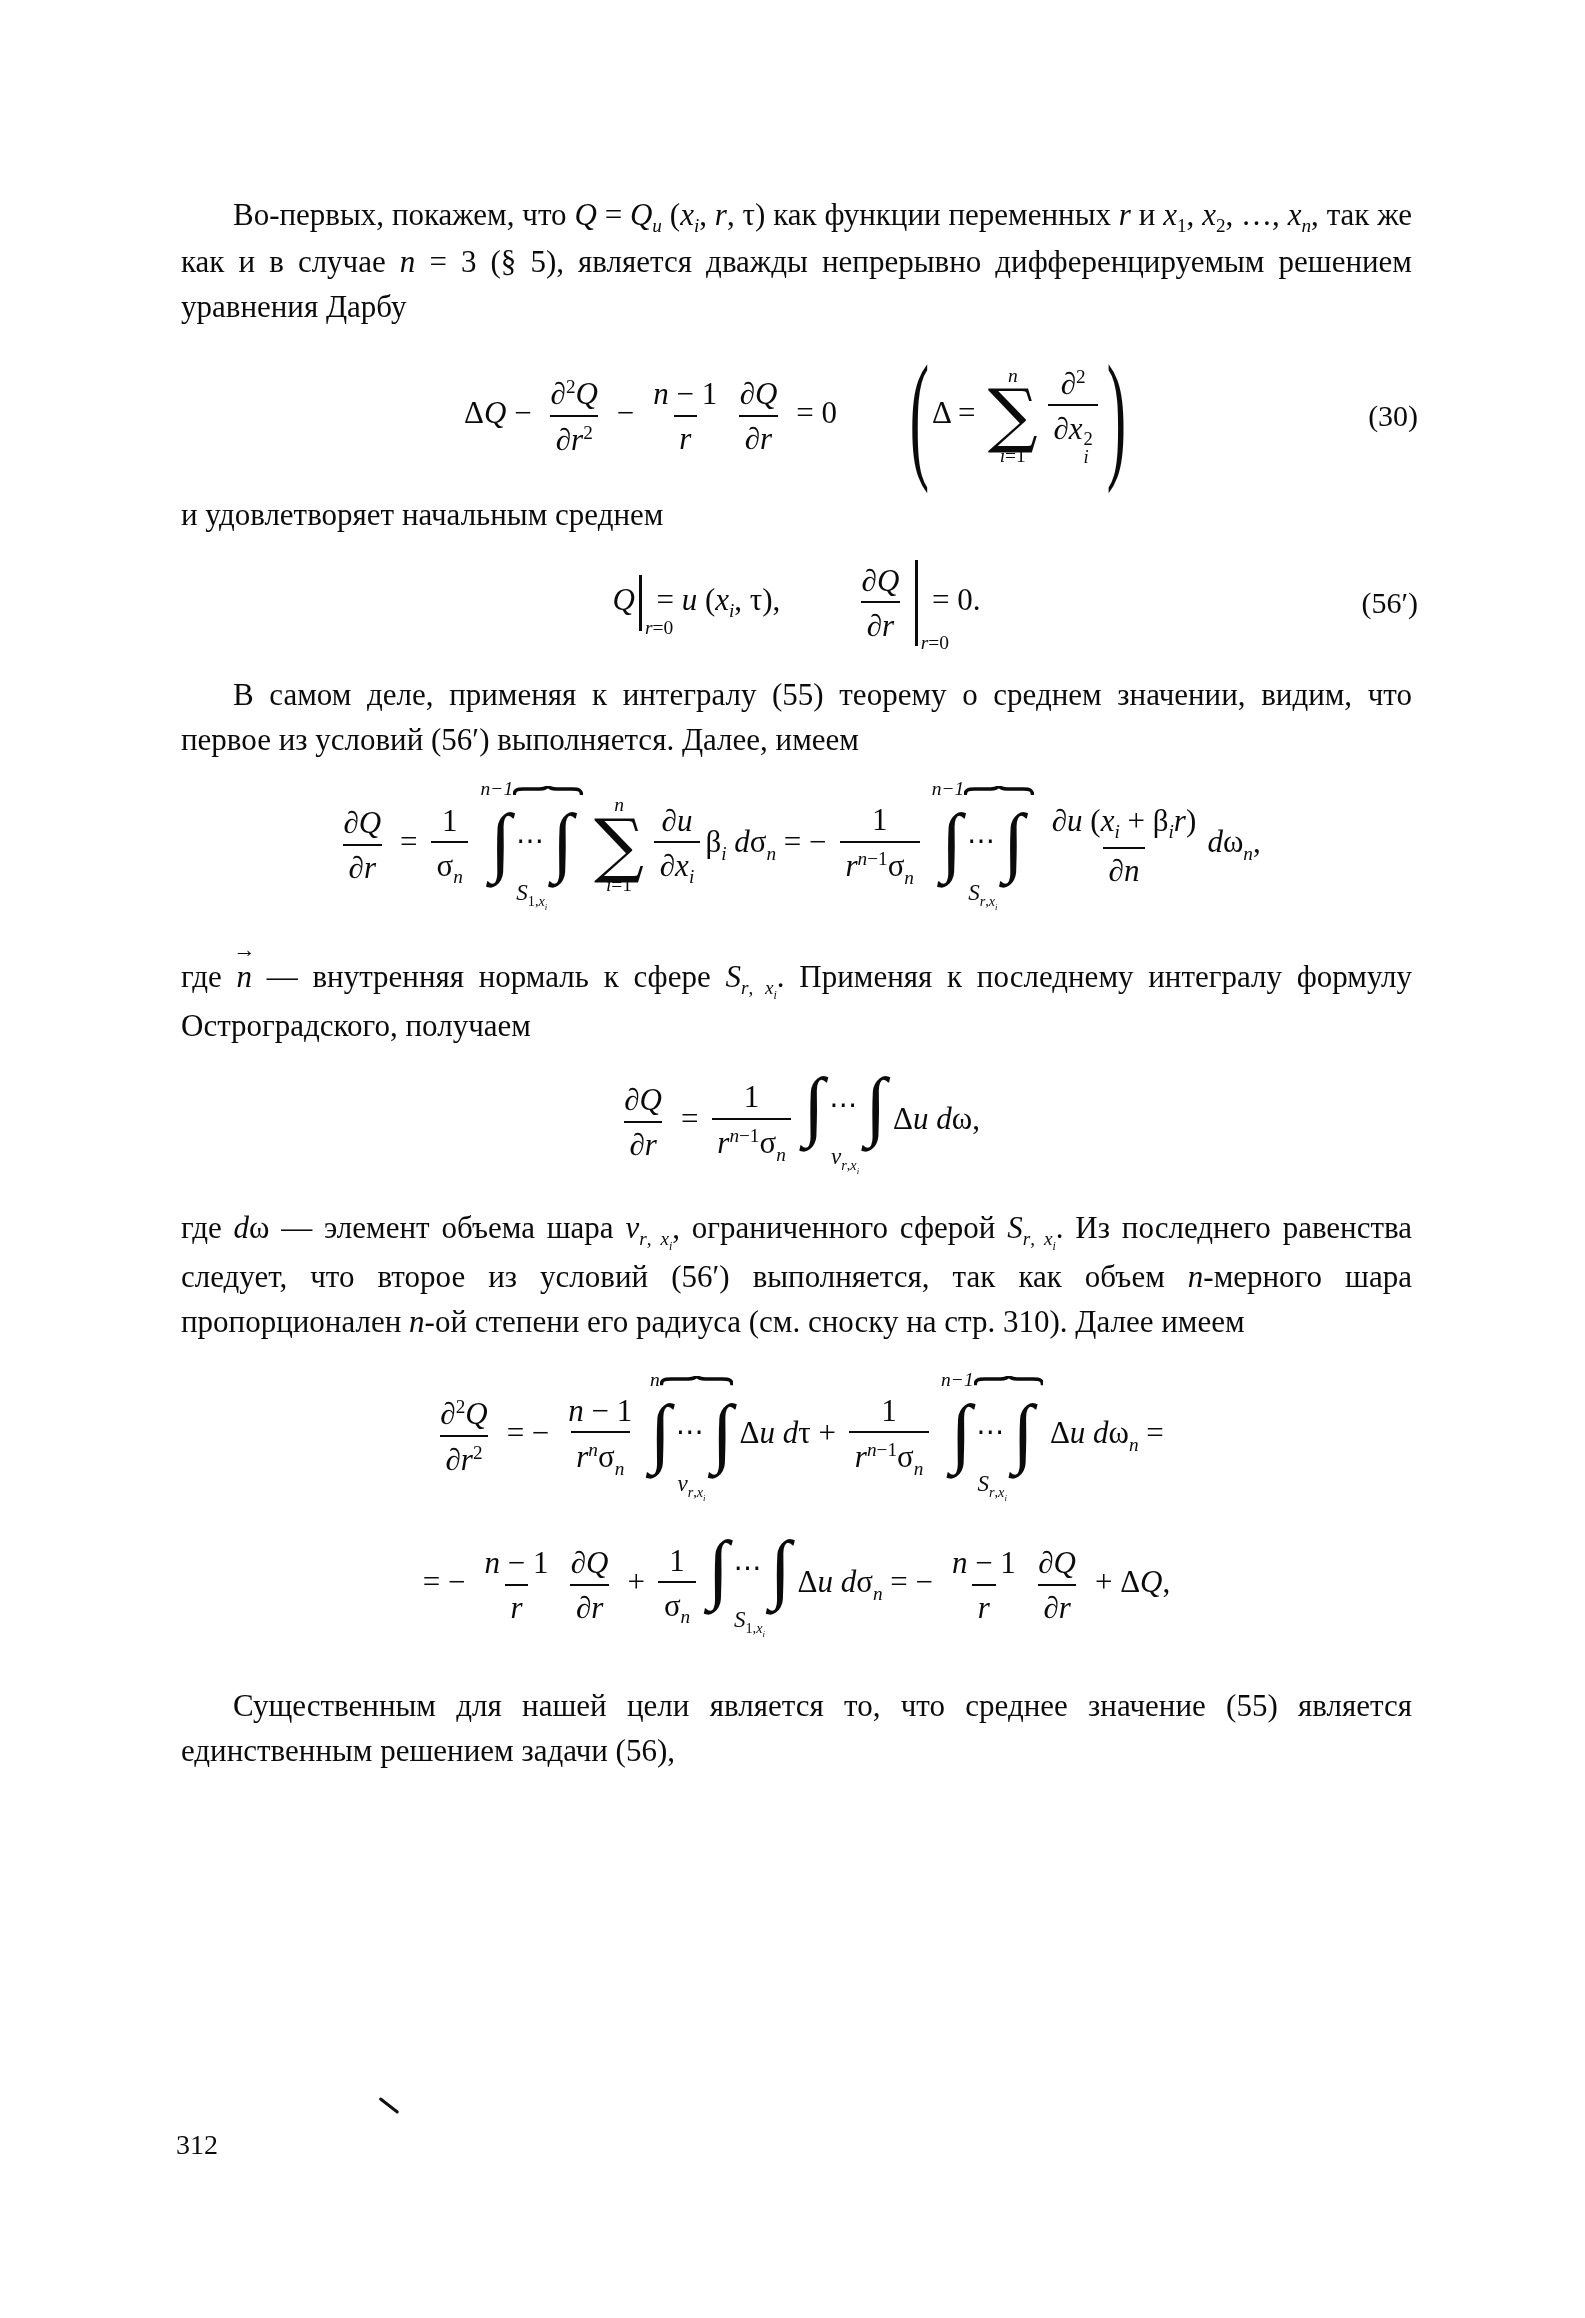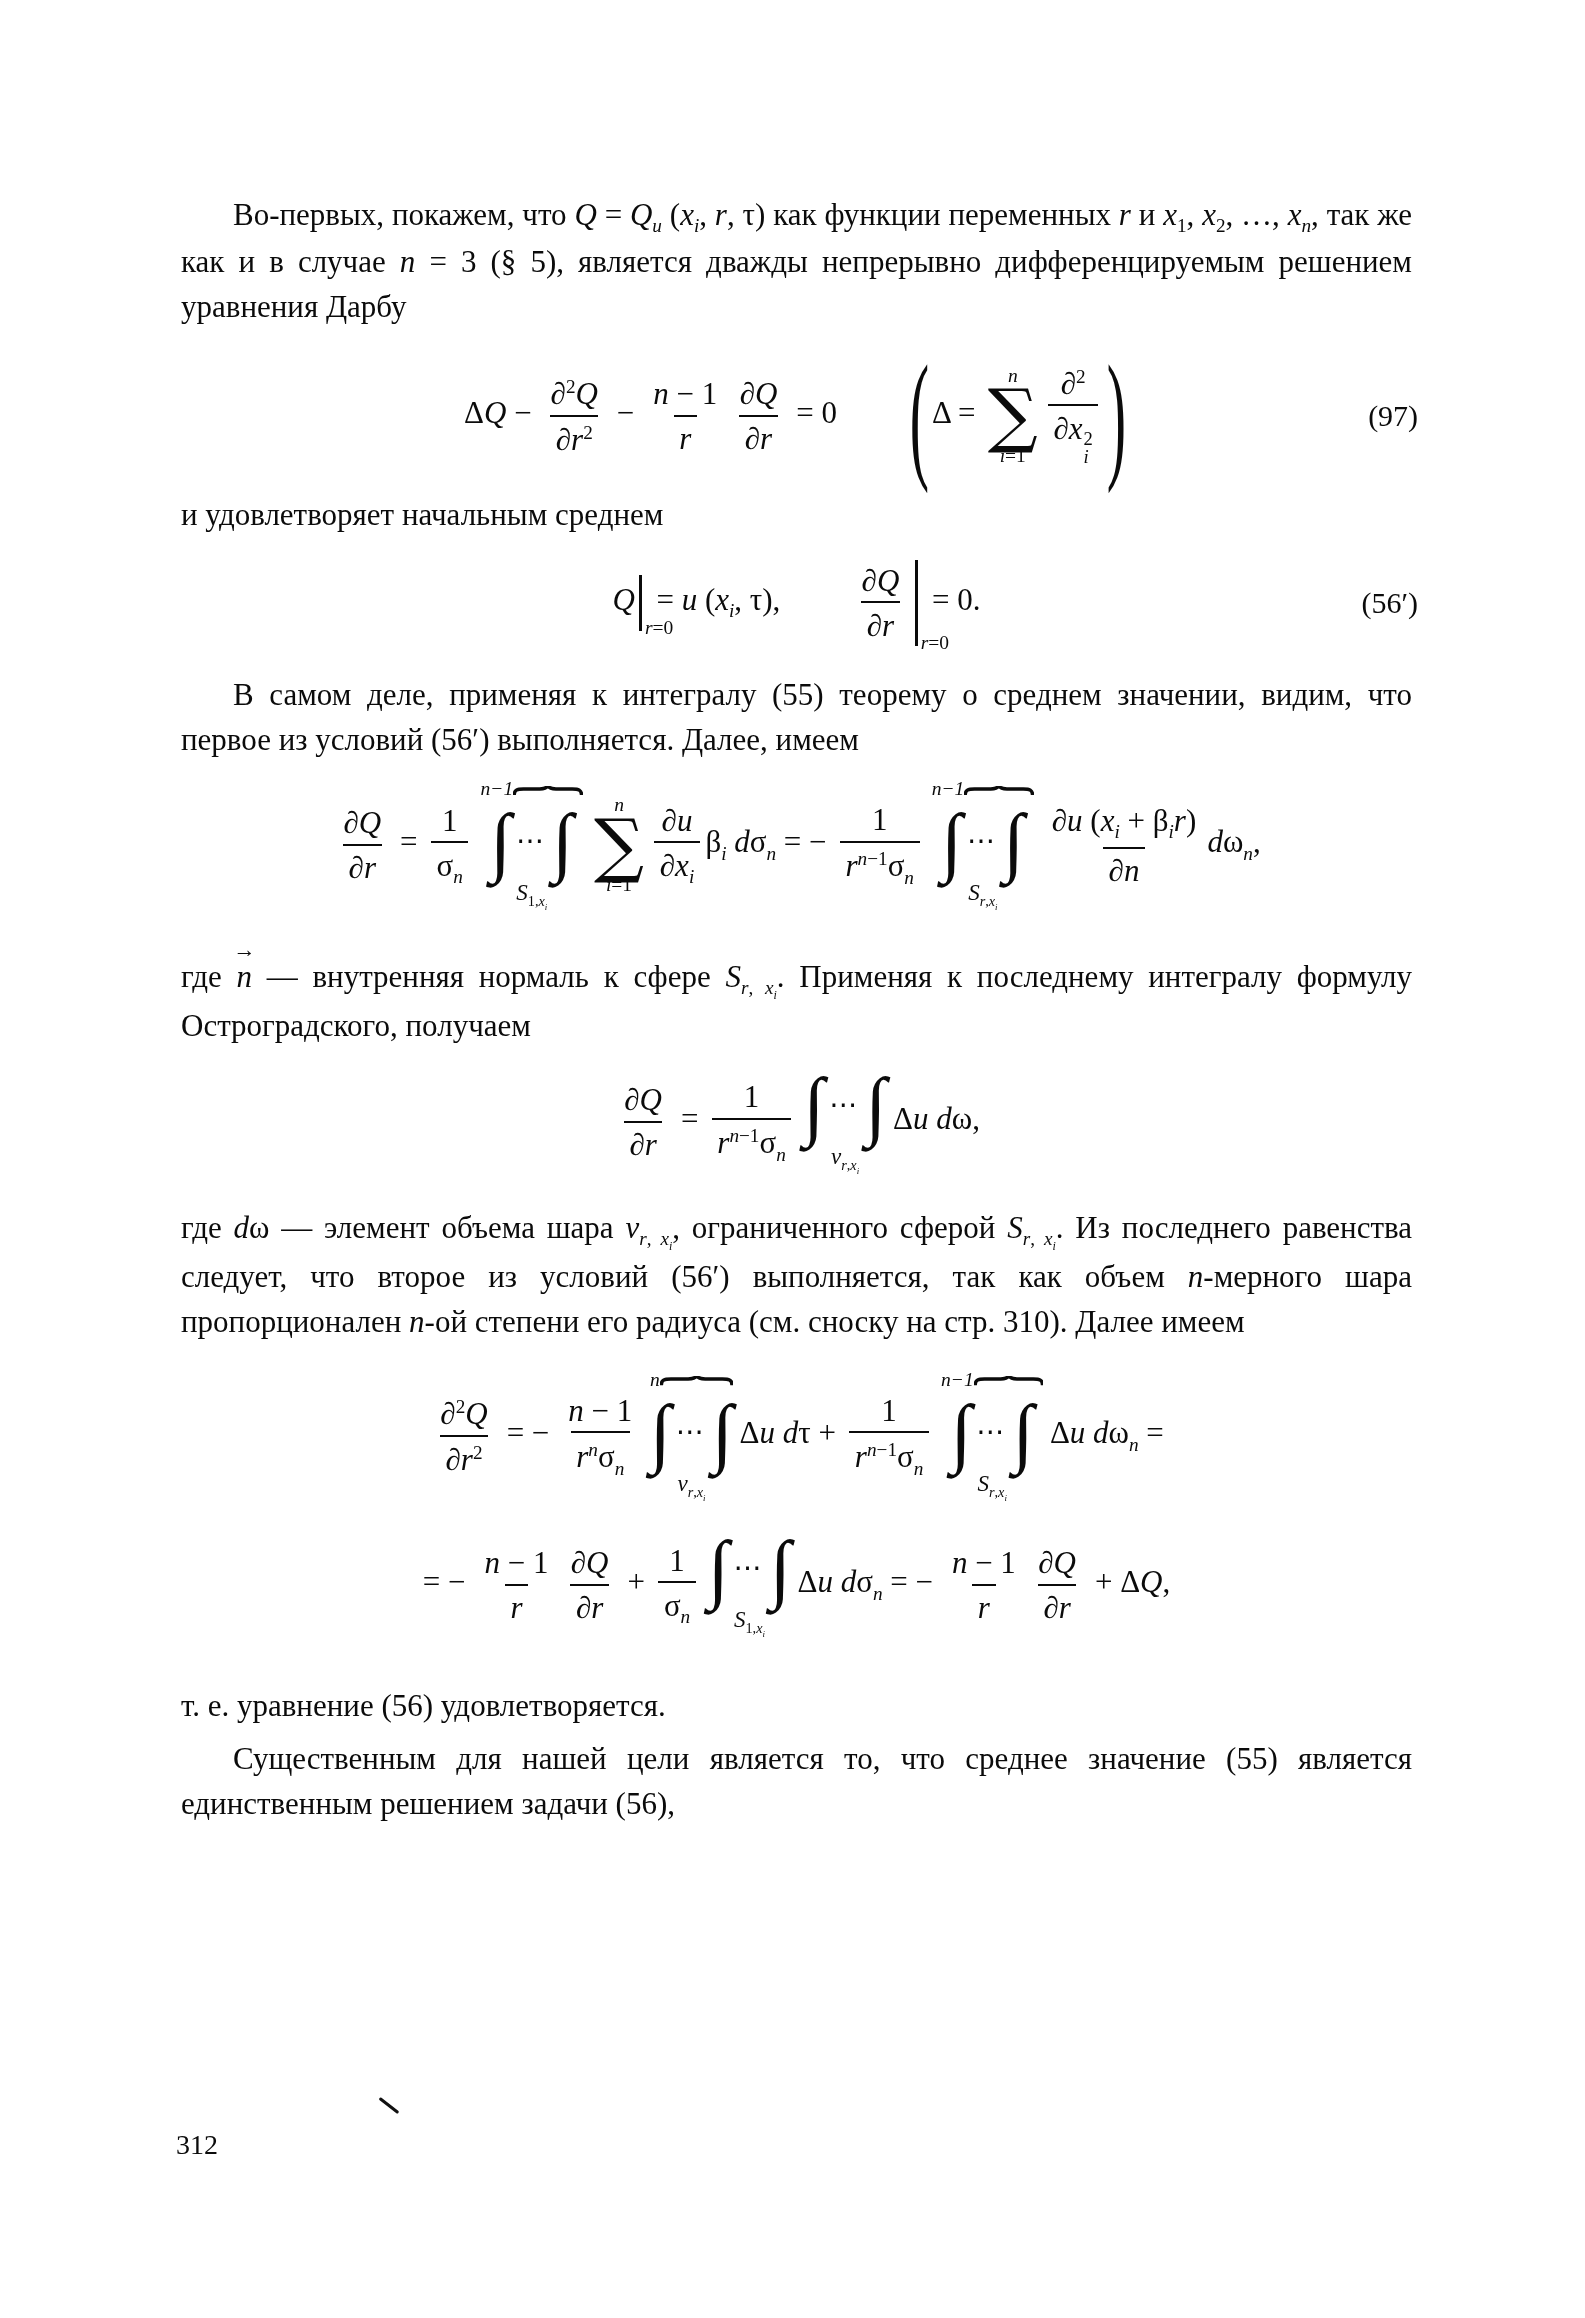--- a/index.html
+++ b/index.html
@@ -80,21 +80,21 @@
           <span class="lim"><i>n</i></span>
           <span class="sig">∑</span>
           <span class="lim"><i>i</i>=1</span>
         </span><span class="f">
           <span class="fn"><i>∂</i><sup>2</sup></span>
           <span class="fd"><i>∂x</i><span class="stk">
               <span>2</span>
               <span><i>i</i></span>
             </span></span>
         </span><span class="bp">)</span></span>
-    <span class="eqtag">(97)</span>
+    <span class="eqtag">(30)</span>
   </div>
 
   <p>и удовлетворяет начальным среднем</p>
 
   <div class="eq eq56p">
     <span class="m"><i>Q</i><span class="ev h110"><span class="evs"><i>r</i>=0</span></span> = <i>u</i> (<i>x<sub>i</sub></i>, τ),<span class="gap"></span><span class="f">
           <span class="fn"><i>∂Q</i></span>
           <span class="fd"><i>∂r</i></span>
         </span><span class="ev h175"><span class="evs"><i>r</i>=0</span></span> = 0.</span>
     <span class="eqtag">(56′)</span>
@@ -206,20 +206,19 @@
           <span class="bsub"><i>S</i><sub>1,<i>x<sub>i</sub></i></sub></span>
         </span>Δ<i>u</i> <i>d</i>σ<sub><i>n</i></sub> = − <span class="f">
           <span class="fn"><i>n</i> − 1</span>
           <span class="fd"><i>r</i></span>
         </span><span class="f">
           <span class="fn"><i>∂Q</i></span>
           <span class="fd"><i>∂r</i></span>
         </span> + Δ<i>Q</i>,</span>
   </div>
 
-  <p>т. е. уравнение (56) удовлетворяется.</p>
   <p class="ind">Существенным для нашей цели является то, что среднее значение (55) является единственным решением задачи (56),</p>
 
 </div>
 
 <div class="pagenum">312</div>
 <div class="speck"></div>
 
 
 </body></html>

